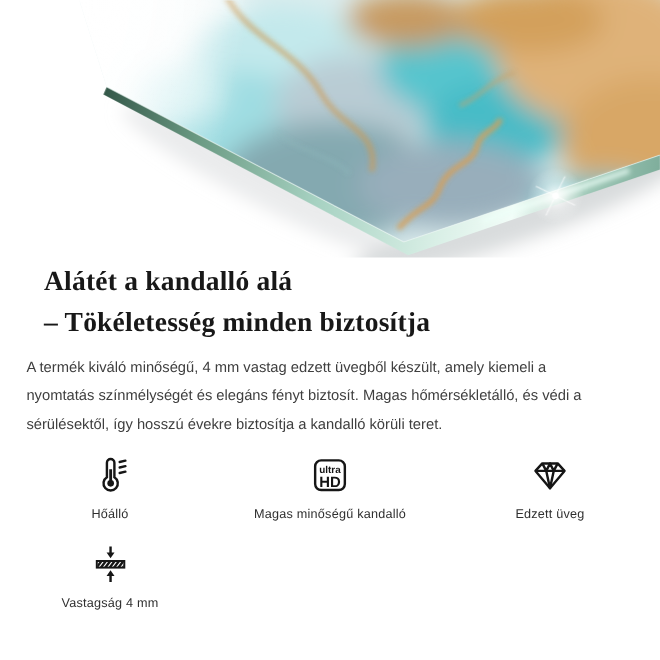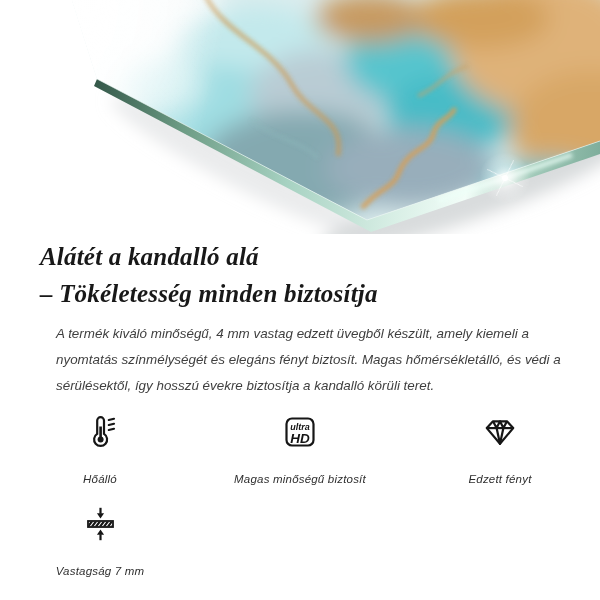--- a/index.html
+++ b/index.html
@@ -1,34 +1,34 @@
 <!DOCTYPE html>
 <html><head>
 <meta charset="utf-8">
 <style>
   * { margin:0; padding:0; box-sizing:border-box; }
   html,body { width:600px; height:600px; background:#fff; }
   body { font-family:"Liberation Sans", sans-serif; overflow:hidden; }
-  .page { width:600px; height:600px; background:#fff; position:relative;font-style:italic; }
+  .page { width:600px; height:600px; background:#fff; position:relative; }
 
   .hero { width:600px; height:234px; position:relative; overflow:hidden; }
   .hero svg { display:block; }
 
   .heading { margin:4px 40px 0; font-family:"Liberation Serif", serif;
              font-size:25px; line-height:37px; color:#181818; letter-spacing:.2px; }
   .heading div { white-space:nowrap; }
 
-  .description { margin:9px 56px 0; width:524px; font-size:13.4px;
+  .description { margin:9px 24px 0; width:524px; font-size:13.4px;
                  line-height:26px; color:#3f3f3f; }
 
   .features { margin-top:10px; display:grid; grid-template-columns:repeat(3,1fr);
               width:600px; row-gap:16px; }
   .feature { display:flex; flex-direction:column; align-items:center; }
   .icon-box { height:46px; display:flex; align-items:center; justify-content:flex-start; }
-  .feature-label { margin-top:18px; font-size:11.5px; color:#2f2f2f; letter-spacing:.2px; }
+  .feature-label { margin-top:7px; font-size:11.5px; color:#2f2f2f; letter-spacing:.2px; }
 
   .ficon { width:40px; height:40px; }
   .ficon .st  { fill:none; stroke:#161616; stroke-width:2.2; }
   .ficon text { font-family:"Liberation Sans", sans-serif; fill:#141414; }
 </style>
 </head>
 <body>
 
 <div class="page">
 
@@ -155,36 +155,36 @@
     </div>
 
     <div class="feature">
       <div class="icon-box">
         <svg class="ficon" viewBox="0 0 40 40">
           <rect class="st" x="6.5" y="6.5" width="27" height="27" rx="5.5" stroke-width="2.4"></rect>
           <text x="20" y="18" text-anchor="middle" font-size="9" font-weight="700">ultra</text>
           <text x="20" y="30.5" text-anchor="middle" font-size="13.5" font-weight="800">HD</text>
         </svg>
       </div>
-      <div class="feature-label">Magas minőségű biztosít</div>
+      <div class="feature-label">Magas minőségű kandalló</div>
     </div>
 
 
     <div class="feature">
       <div class="icon-box">
         <svg class="ficon" viewBox="0 0 40 40">
           <g class="st" stroke-width="2" stroke-linejoin="round">
             <path d="M13 9.3 H27 L33.2 16.1 L20 31.8 L6.8 16.1 Z"></path>
             <path d="M6.8 16.1 H33.2"></path>
             <path d="M13 9.3 L16.6 16.1 L20 9.3 L23.4 16.1 L27 9.3"></path>
             <path d="M16.6 16.1 L20 31.8 L23.4 16.1"></path>
           </g>
         </svg>
       </div>
-      <div class="feature-label">Edzett fényt</div>
+      <div class="feature-label">Edzett üveg</div>
     </div>
 
 
     <div class="feature">
       <div class="icon-box">
         <svg class="ficon" viewBox="0 0 40 40">
           <rect x="8" y="17" width="25" height="6" fill="none" stroke="#161616" stroke-width="1.8"></rect>
           <g clip-path="url(#tkclip2)" stroke="#161616" stroke-width="2.2">
             <clipPath id="tkclip2">
                 <rect x="8.6" y="17.6" width="23.8" height="4.8"></rect>
@@ -196,17 +196,17 @@
             <line x1="23" y1="24" x2="29" y2="16"></line>
             <line x1="27" y1="24" x2="33" y2="16"></line>
             <line x1="31" y1="24" x2="37" y2="16"></line>
           </g>
           <line x1="20.5" y1="3.8" x2="20.5" y2="9.8" stroke="#161616" stroke-width="2.2"></line>
           <polygon points="16.9,9.3 24.1,9.3 20.5,14.6" fill="#161616"></polygon>
           <line x1="20.5" y1="36.2" x2="20.5" y2="30.2" stroke="#161616" stroke-width="2.2"></line>
           <polygon points="16.9,30.7 24.1,30.7 20.5,25.4" fill="#161616"></polygon>
         </svg>
       </div>
-      <div class="feature-label">Vastagság 7 mm</div>
+      <div class="feature-label">Vastagság 4 mm</div>
     </div>
 
   </div>
 </div>
 
 </body></html>

